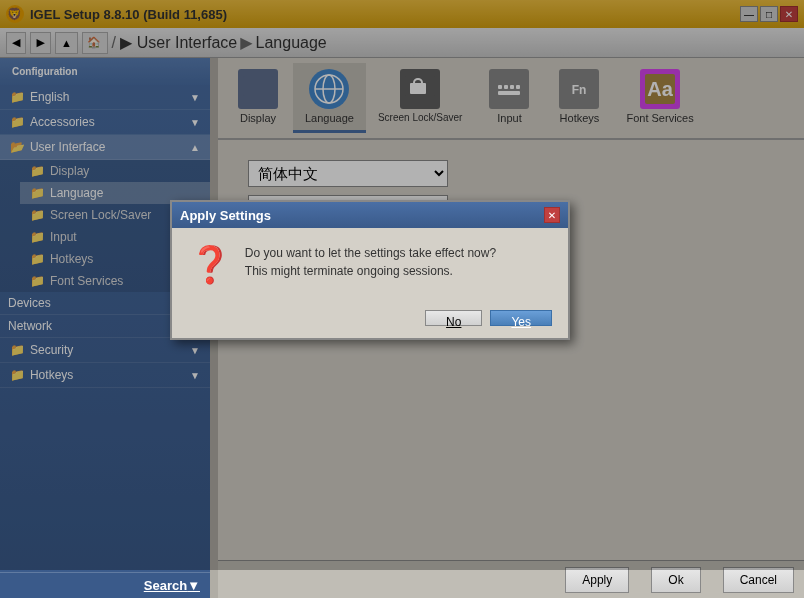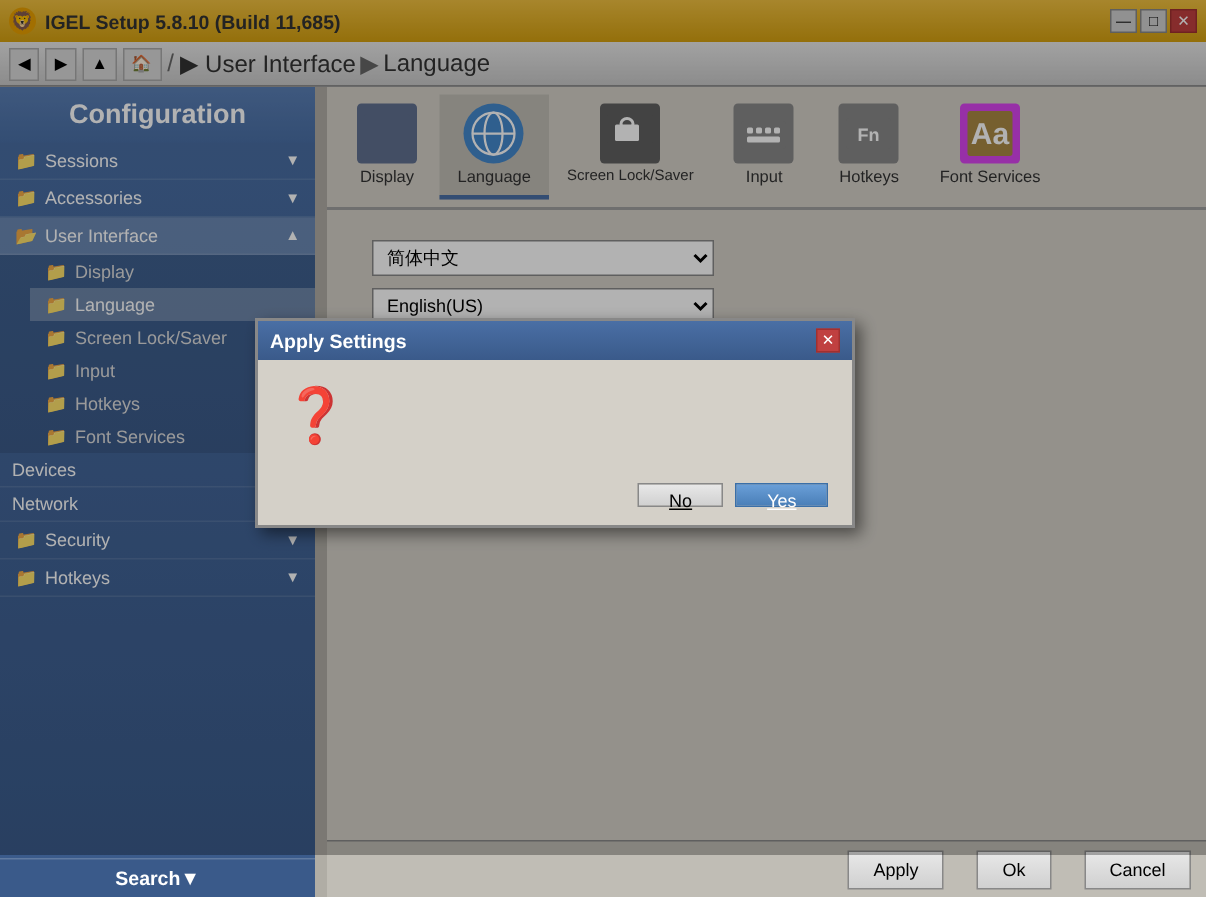--- a/index.html
+++ b/index.html
@@ -36,22 +36,22 @@
     
     .main-layout { display: flex; height: 540px; }
 
     
     .sidebar {
       width: 210px; background: linear-gradient(to bottom, #4a6fa5, #3a5a8a);
       display: flex; flex-direction: column; flex-shrink: 0;
     }
     .sidebar-header {
       background: linear-gradient(to bottom, #5a7fb5, #4a6fa5);
-      color: white; font-size: 18px; font-weight: bold;
-      padding: 8px 12px; text-align: center;
+      color: white; font-size: 10px; font-weight: bold;
+      padding: 8px 12px; text-align: left;
     }
     .sidebar-item {
       display: flex; align-items: center; justify-content: space-between;
       padding: 5px 10px; color: white; font-size: 12px; cursor: pointer;
       border-bottom: 1px solid rgba(255,255,255,0.1);
     }
     .sidebar-item.active { background: rgba(255,255,255,0.2); }
     .sidebar-item-label { display: flex; align-items: center; gap: 5px; }
     .sidebar-arrow { font-size: 10px; }
     .folder-icon { font-size: 12px; }
@@ -64,23 +64,24 @@
     .sidebar-section {
       padding: 4px 8px; color: white; font-size: 12px; cursor: pointer;
       border-bottom: 1px solid rgba(255,255,255,0.1);
     }
 
     
     .sidebar-search {
       margin-top: auto;
       background: #3a5a8a;
       border-top: 1px solid rgba(255,255,255,0.2);
-      display: flex; align-items: center; justify-content: center;
+      display: flex; align-items: center; justify-content: flex-end;
       padding: 5px 10px; color: white; font-size: 13px; font-weight: bold;
       cursor: pointer;
+      text-decoration: underline;
     }
 
     
     .content { flex: 1; background: #d4d0c8; display: flex; flex-direction: column; }
 
     
     .icon-bar {
       display: flex; background: #d4d0c8; padding: 5px; gap: 0;
       border-bottom: 2px solid #a0a0a0;
     }
@@ -92,21 +93,21 @@
     .icon-img { width: 40px; height: 40px; display: flex; align-items: center; justify-content:center; font-size: 24px; }
     .icon-label { font-size: 11px; text-align: center; margin-top: 3px; color: #333; }
 
     
     .content-body { flex: 1; padding: 10px; position: relative; }
 
     
     .lang-panel { padding: 10px 20px; }
     .lang-row { display: flex; align-items: center; margin-bottom: 8px; gap: 10px; }
     .lang-select {
-      width: 228px; padding: 3px 5px; font-size: 12px;
+      width: 200px; padding: 3px 5px; font-size: 15px;
       border: 1px solid #888; background: white;
     }
     .section-title { font-size: 12px; font-weight: bold; color: #333; margin: 10px 0 5px 0; }
 
     
     .action-bar {
       display: flex; justify-content: flex-end; align-items: center;
       background: #c0bdb5; padding: 5px 10px; gap: 22px;
       border-top: 1px solid #888; height: 38px;
     }
@@ -119,21 +120,20 @@
     
     .dialog-overlay {
       position: fixed; top: 0; left: 0; width: 804px; height: 570px;
       background: rgba(0,0,0,0.3); z-index: 100;
       display: flex; align-items: flex-start; justify-content: flex-start;
       padding-top: 200px; padding-left: 170px;
     }
     .dialog {
       background: #d4d0c8; border: 2px solid #888; width: 400px;
       box-shadow: 4px 4px 10px rgba(0,0,0,0.5);
-      margin-top: 12px;
     }
     .dialog-title-bar {
       background: linear-gradient(to bottom, #4a6fa5, #3a5a8a);
       color: white; font-size: 13px; font-weight: bold;
       padding: 5px 8px; display: flex; justify-content: space-between; align-items: center;
     }
     .dialog-close {
       background: #c04040; border: 1px solid #a03030;
       color: white; width: 16px; height: 16px; font-size: 10px;
       cursor: pointer; display: flex; align-items:center; justify-content:center;
@@ -165,21 +165,21 @@
     .font-icon { background: #d946ef; border-radius: 3px; }
   </style>
 </head>
 <body>
 
 <div class="title-bar">
   <div class="title-bar-left">
     <div class="title-bar-icon">
       <span style="font-size:12px;">🦁</span>
     </div>
-    <span class="title-bar-title">IGEL Setup 5.8.10 (Build 11,685)</span>
+    <span class="title-bar-title">IGEL Setup 8.8.10 (Build 11,685)</span>
   </div>
   <div class="title-bar-controls">
     <button class="title-bar-btn">—</button>
     <button class="title-bar-btn">□</button>
     <button class="title-bar-btn" style="background:#c04040;color:white;border-color:#a03030;">✕</button>
   </div>
 </div>
 
 <div class="toolbar">
   <button class="toolbar-btn">◀</button>
@@ -195,21 +195,21 @@
 </div>
 
 <div class="main-layout">
 
   <div class="sidebar">
     <div class="sidebar-header">Configuration</div>
 
     <div class="sidebar-item">
       <span class="sidebar-item-label">
         <span class="folder-icon">📁</span>
-        <span>Sessions</span>
+        <span>English</span>
       </span>
       <span class="sidebar-arrow">▼</span>
     </div>
 
     <div class="sidebar-item">
       <span class="sidebar-item-label">
         <span class="folder-icon">📁</span>
         <span>Accessories</span>
       </span>
       <span class="sidebar-arrow">▼</span>
@@ -384,19 +384,23 @@
 </div>
 
 <div class="dialog-overlay">
   <div class="dialog">
     <div class="dialog-title-bar">
       <span>Apply Settings</span>
       <button class="dialog-close">✕</button>
     </div>
     <div class="dialog-body">
       <div class="dialog-icon">❓</div>
+      <div class="dialog-text">
+        <span>Do you want to let the settings take effect now?</span><br>
+        <span>This might terminate ongoing sessions.</span>
+      </div>
     </div>
     <div class="dialog-buttons">
       <button class="dialog-btn">No</button>
       <button class="dialog-btn yes">Yes</button>
     </div>
   </div>
 </div>
 
 </body></html>

